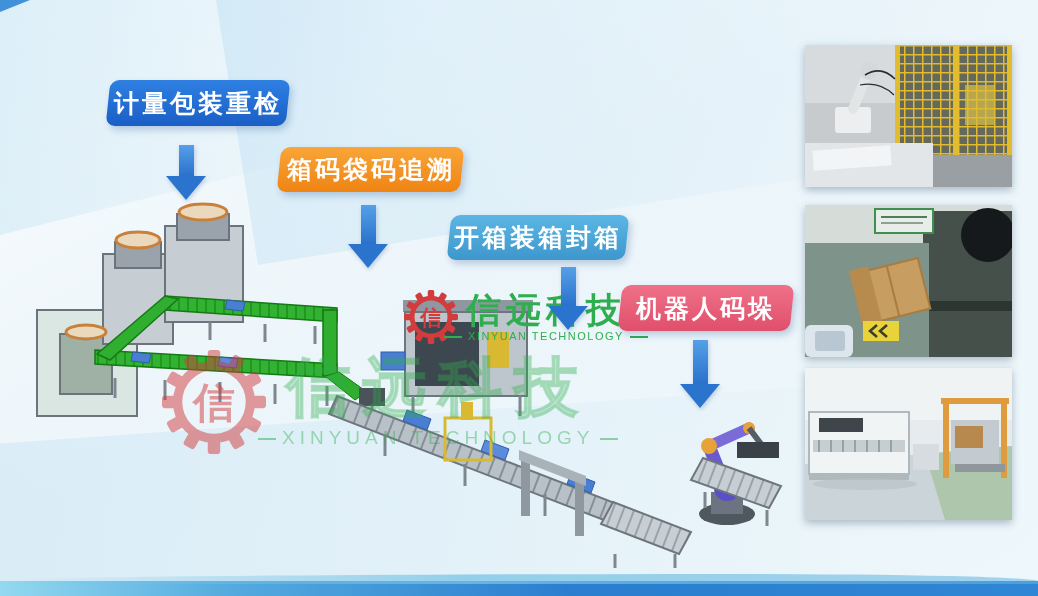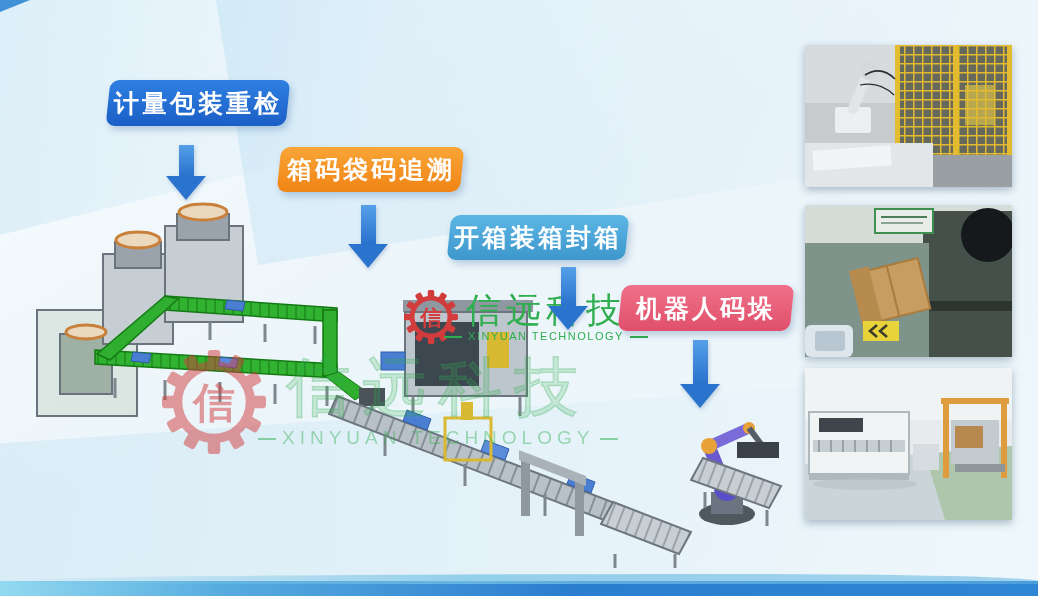--- a/index.html
+++ b/index.html
@@ -13,21 +13,21 @@
   .bgband2{left:230px;top:-90px;width:980px;height:280px;
            background:linear-gradient(115deg,rgba(168,214,240,.34),rgba(255,255,255,0) 75%);transform:rotate(-9deg)}
   .bgband3{left:-160px;bottom:-110px;width:1400px;height:300px;
            background:linear-gradient(95deg,rgba(157,209,236,.28),rgba(235,246,251,0) 80%);transform:rotate(-4deg)}
   .corner-tri{position:absolute;left:0;top:0;width:0;height:0;
               border-top:12px solid #2f86d4;border-right:30px solid transparent;opacity:.9}
   .line-art{position:absolute;left:15px;top:192px;width:770px;height:380px}
 
   .wm{position:absolute;display:flex;align-items:center;pointer-events:none}
   .wm-txt{display:flex;flex-direction:column;align-items:center}
-  .wm-cn{font-weight:normal;color:#2fae4f;line-height:1;white-space:nowrap}
+  .wm-cn{font-weight:bold;color:#2fae4f;line-height:1;white-space:nowrap}
   .wm-en{color:#2fae4f;position:relative;white-space:nowrap}
   .wm-en::before,.wm-en::after{content:"";position:absolute;top:50%;width:18px;height:2px;background:#2fae4f}
   .wm-en::before{left:-24px}.wm-en::after{right:-24px}
   .wm-small{left:404px;top:290px;gap:8px}
   .wm-small .gear{width:54px;height:54px}
   .wm-small .wm-cn{font-size:35px;letter-spacing:5px}
   .wm-small .wm-en{font-size:11px;letter-spacing:1.5px;margin-top:3px}
   .wm-large{left:162px;top:350px;gap:16px;opacity:.5}
   .wm-large .gear{width:104px;height:104px}
   .wm-large .wm-cn{font-size:64px;letter-spacing:12px;color:rgba(47,174,79,.38);-webkit-text-stroke:1.5px rgba(47,174,79,.65)}

